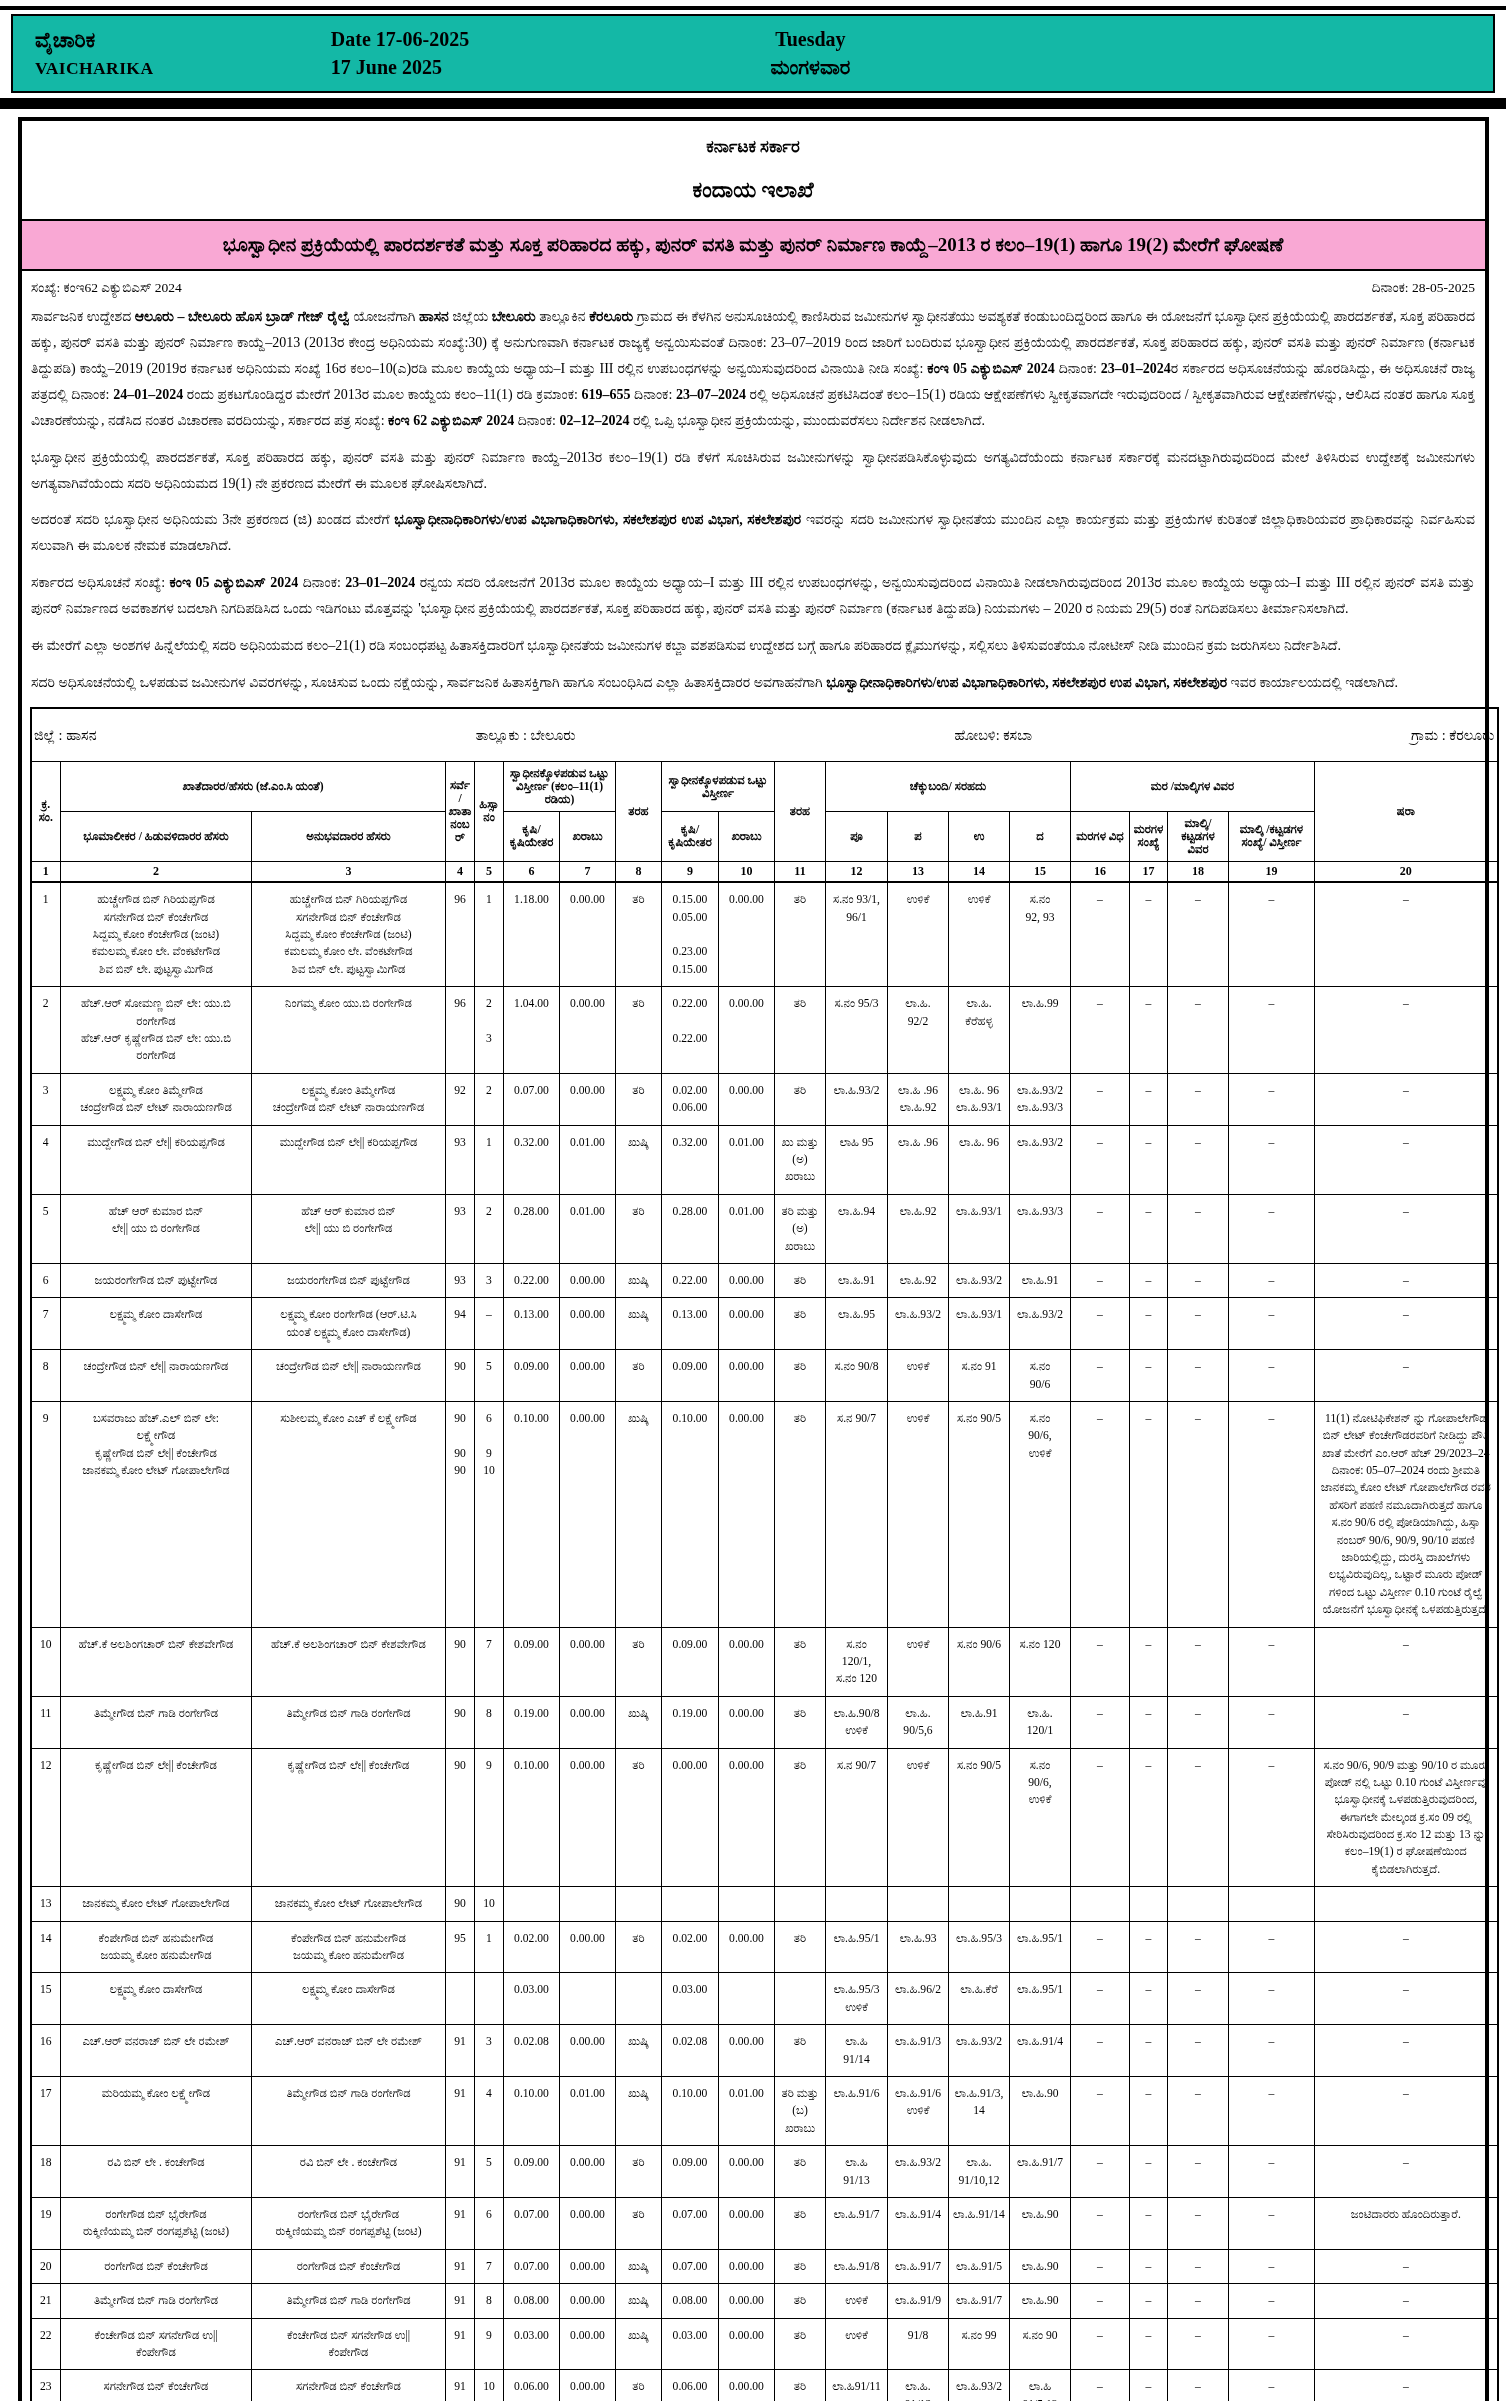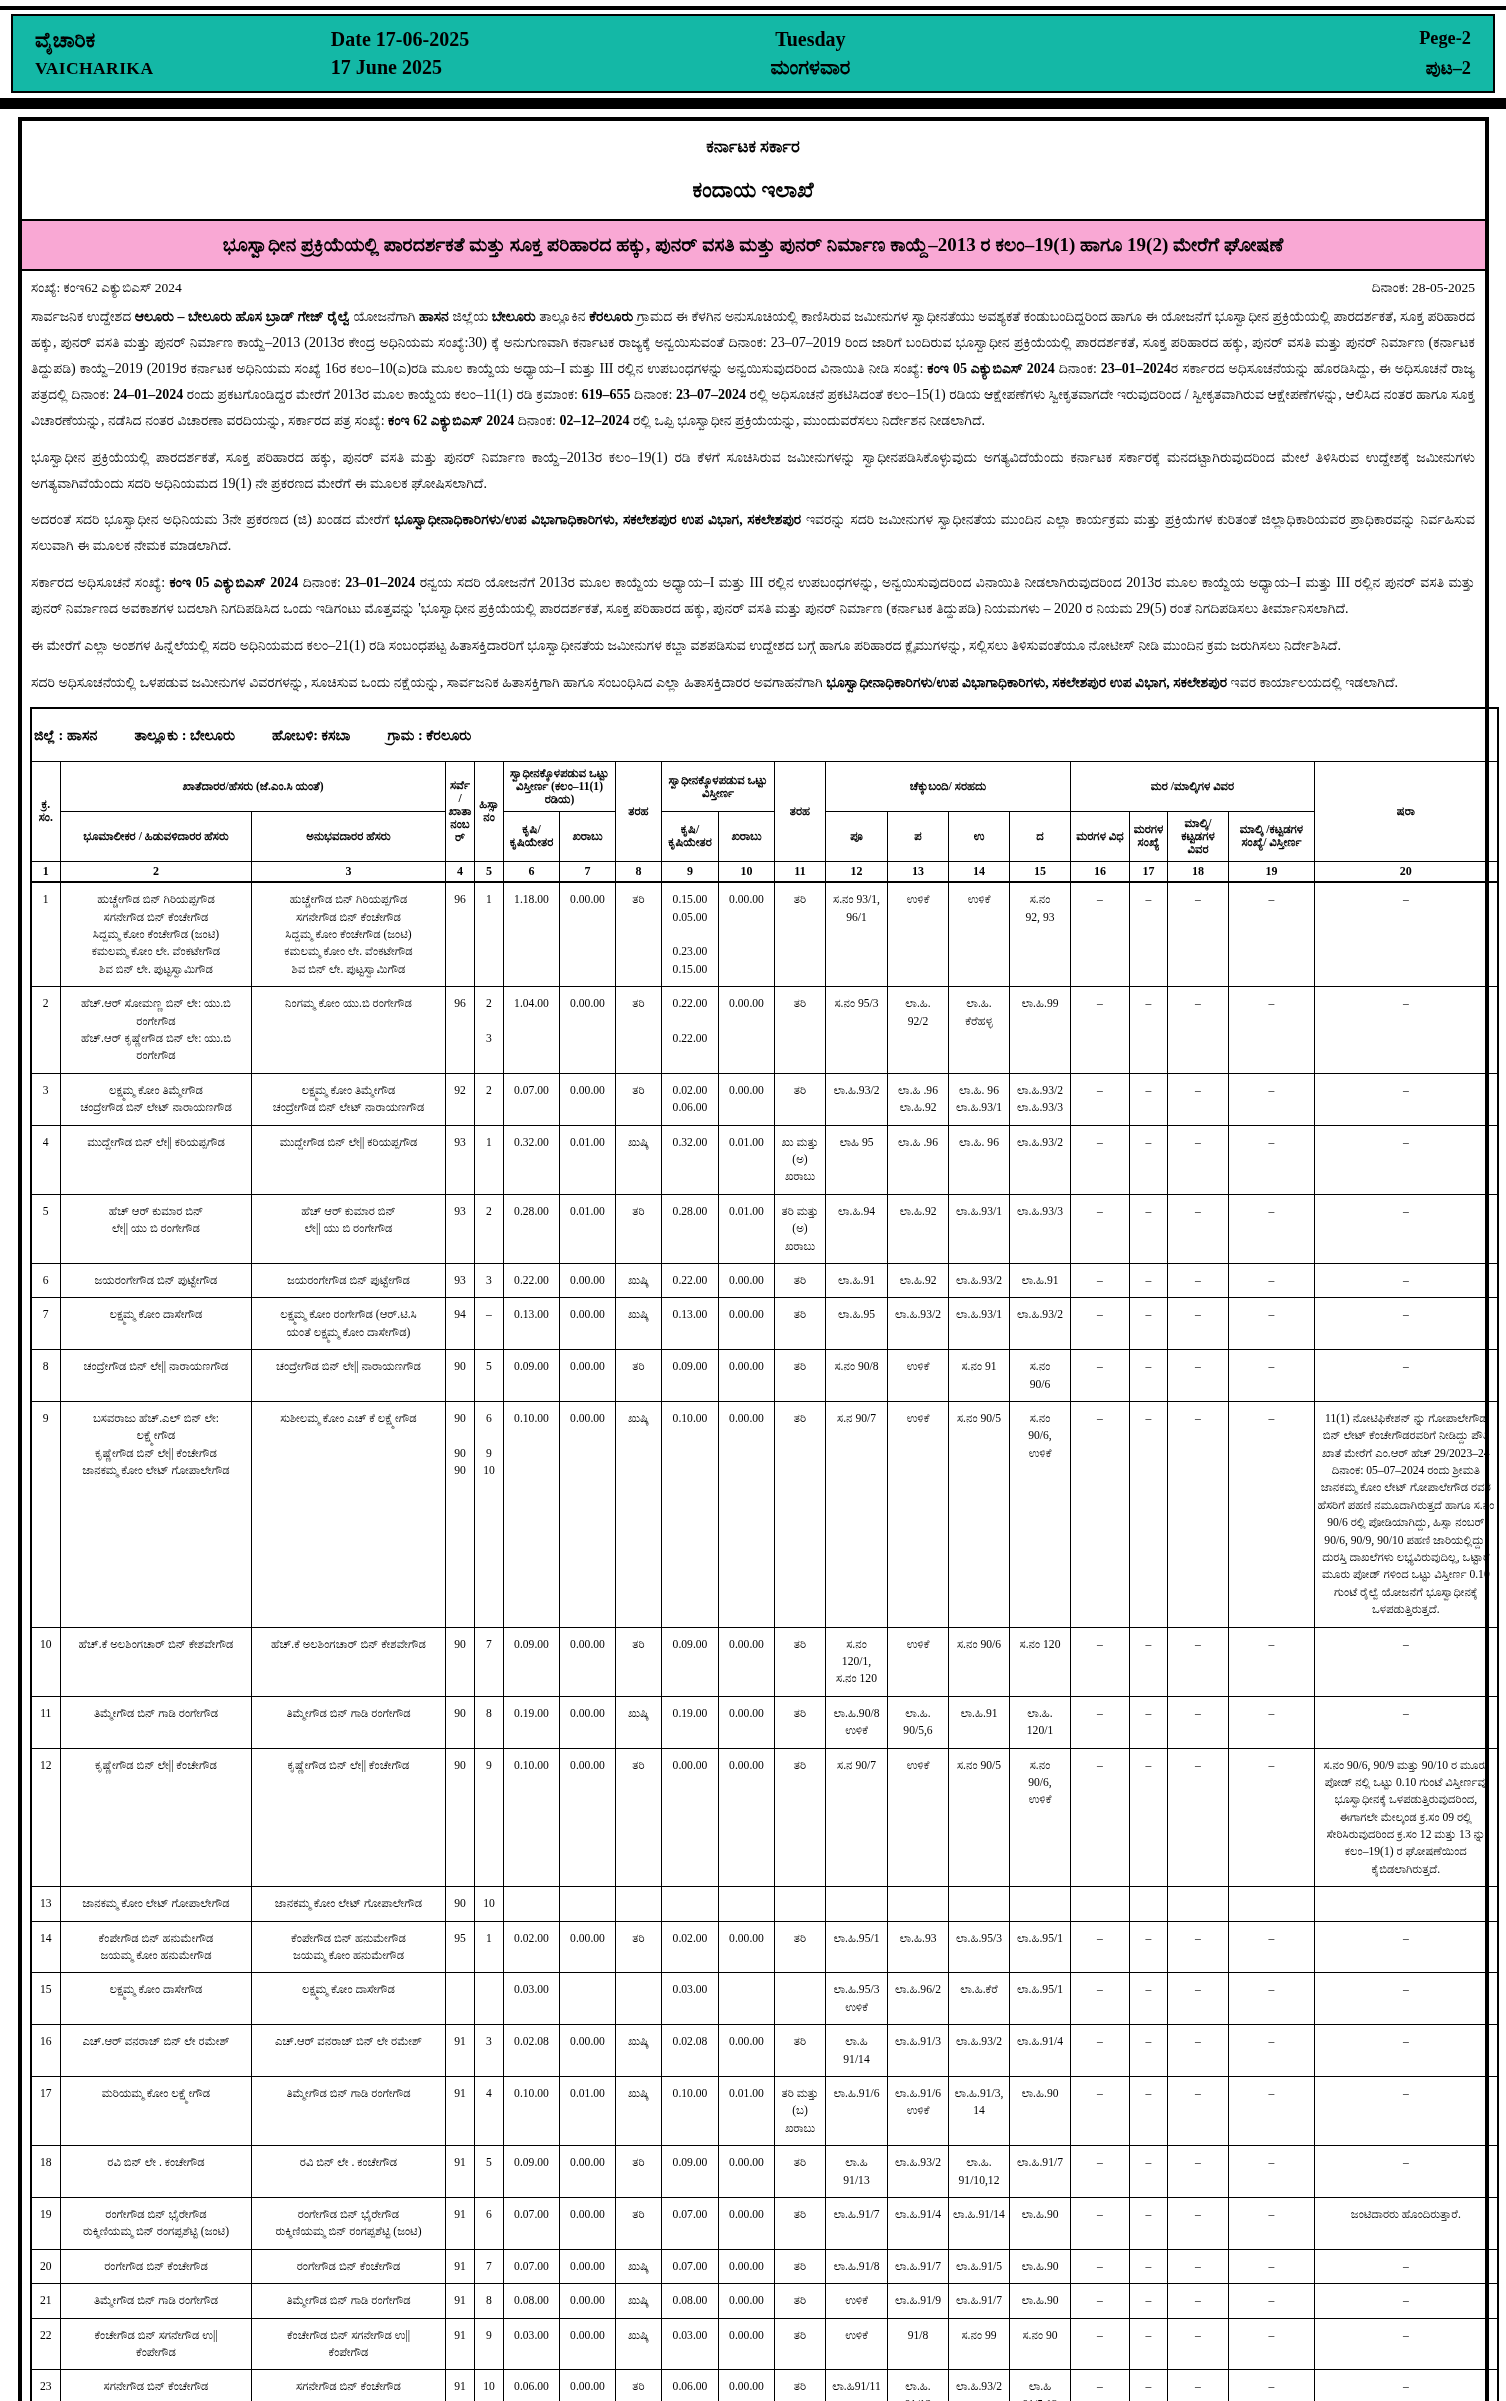--- a/index.html
+++ b/index.html
@@ -23,21 +23,21 @@
     text-align:center;font-size:19px;font-weight:bold;padding:12.8px 24px;margin:0 -8px;}
   .ref-row{display:flex;justify-content:space-between;font-size:13.5px;margin:9.6px 1.6px 3.2px 1.6px;}
   .paras{margin:4.8px 1.6px 8px 1.6px;}
   .paras p{font-size:14px;line-height:1.85;text-align:justify;margin:8px 0 11px 0;}
   
   table.sched{border-collapse:collapse;table-layout:fixed;width:1467px;margin:4.8px auto 0 auto;
     border:2.4px solid #000;font-family:"Liberation Serif","DejaVu Sans",serif;}
   table.sched th,table.sched td{border:1.2px solid #000;vertical-align:top;
     white-space:pre-line;word-wrap:break-word;overflow:hidden;}
   th.loc{border-bottom:2px solid #000;padding:6.4px 3.2px;}
-  .loc-line{display:flex;justify-content:flex-start;gap:37px;font-size:14.3px;font-weight:bold;}
+  .loc-line{display:flex;justify-content:space-between;gap:37px;font-size:14.3px;font-weight:normal;}
   table.sched th{font-size:11.6px;font-weight:bold;text-align:center;padding:4.8px 2.4px;vertical-align:middle;}
   table.sched td{font-size:11.6px;text-align:center;padding:8px 2.4px;line-height:1.5;}
   td.c-name{text-align:left;padding-left:5.6px;padding-right:3.2px;}
   tr.numrow th{font-size:12px;padding:2.4px 0;border-bottom:2px solid #000;}
   td.c-rem{font-size:10.8px;text-align:center;padding:6.4px 6.4px;line-height:1.6;}
   tbody tr{page-break-inside:avoid;}
 </style>
 </head>
 <body>
 
@@ -48,24 +48,20 @@
     <span class="m-brand-kn">ವೈಚಾರಿಕ</span>
     <span class="m-brand-en">VAICHARIKA</span>
   </div>
   <div class="cell">
     <span class="m-date1">Date 17-06-2025</span>
     <span class="m-date2">17  June 2025</span>
   </div>
   <div class="cell">
     <span class="m-day1">Tuesday</span>
     <span class="m-day2">ಮಂಗಳವಾರ</span>
-  </div>
-  <div class="cell">
-    <span class="m-page1">Pege-2</span>
-    <span class="m-page2">ಪುಟ–2</span>
   </div>
 </div>
 
 <div class="black-strip"></div>
 
 <div class="main-box">
 
   <div class="gov-line">ಕರ್ನಾಟಕ ಸರ್ಕಾರ</div>
   <div class="dept-line">ಕಂದಾಯ ಇಲಾಖೆ</div>
 

